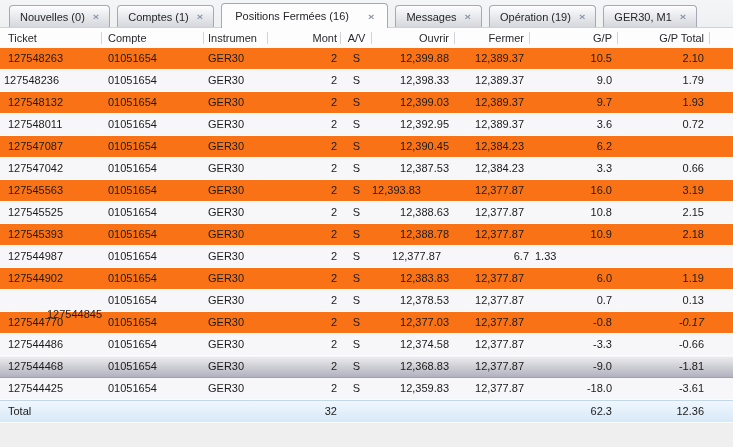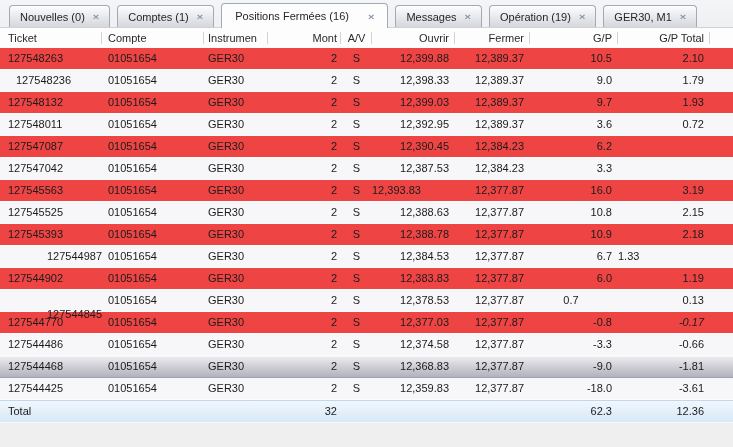--- a/index.html
+++ b/index.html
@@ -50,21 +50,21 @@
   }
   .hcell { position:relative; height:20px; line-height:20px; overflow:hidden; white-space:nowrap; }
   .hcell::after {
     content:""; position:absolute; right:0; top:4px; bottom:4px; width:1px; background:#d2d3d8;
   }
   .tbody { flex:0 0 auto; }
   .trow {
     height:22px; display:flex; align-items:center;
     border-bottom:1px solid #fcfcfe;
   }
-  .trow.odd  { background:#ef4444; }
+  .trow.odd  { background:#f97316; }
   .trow.even { background:#f7f7fa; }
   .trow.selected {
     background:linear-gradient(180deg,#efeff2 0%,#d2d2d9 45%,#b2b2bf 100%);
     border-bottom:1px solid #9fa2ae;
     box-shadow:inset 0 1px 0 #f5f5f8;
   }
   .cell { height:21px; line-height:21px; overflow:hidden; white-space:nowrap; }
 
   .totalrow {
     height:22px; flex:0 0 22px; display:flex; align-items:center;
@@ -121,21 +121,21 @@
           <div class="cell" style="width: 102px; text-align: left; padding-left: 6px; padding-right: 0px;">01051654</div>
           <div class="cell" style="width: 64px; text-align: left; padding-left: 4px; padding-right: 0px;">GER30</div>
           <div class="cell" style="width: 73px; text-align: right; padding-left: 0px; padding-right: 4px;">2</div>
           <div class="cell" style="width: 31px; text-align: center; padding-left: 0px; padding-right: 0px;">S</div>
           <div class="cell" style="width: 83px; text-align: right; padding-left: 0px; padding-right: 6px;">12,399.88</div>
           <div class="cell" style="width: 75px; text-align: right; padding-left: 0px; padding-right: 6px;">12,389.37</div>
           <div class="cell" style="width: 88px; text-align: right; padding-left: 0px; padding-right: 6px;">10.5</div>
           <div class="cell" style="width: 92px; text-align: right; padding-left: 0px; padding-right: 6px;">2.10</div>
         </div>
         <div class="trow even">
-          <div class="cell" style="width: 102px; text-align: left; padding-left: 16px; padding-right: 0px;">127548236</div>
+          <div class="cell" style="width: 102px; text-align: left; padding-left: 4px; padding-right: 0px;">127548236</div>
           <div class="cell" style="width: 102px; text-align: left; padding-left: 6px; padding-right: 0px;">01051654</div>
           <div class="cell" style="width: 64px; text-align: left; padding-left: 4px; padding-right: 0px;">GER30</div>
           <div class="cell" style="width: 73px; text-align: right; padding-left: 0px; padding-right: 4px;">2</div>
           <div class="cell" style="width: 31px; text-align: center; padding-left: 0px; padding-right: 0px;">S</div>
           <div class="cell" style="width: 83px; text-align: right; padding-left: 0px; padding-right: 6px;">12,398.33</div>
           <div class="cell" style="width: 75px; text-align: right; padding-left: 0px; padding-right: 6px;">12,389.37</div>
           <div class="cell" style="width: 88px; text-align: right; padding-left: 0px; padding-right: 6px;">9.0</div>
           <div class="cell" style="width: 92px; text-align: right; padding-left: 0px; padding-right: 6px;">1.79</div>
         </div>
         <div class="trow odd">
@@ -172,20 +172,21 @@
         </div>
         <div class="trow even">
           <div class="cell" style="width: 102px; text-align: left; padding-left: 8px; padding-right: 0px;">127547042</div>
           <div class="cell" style="width: 102px; text-align: left; padding-left: 6px; padding-right: 0px;">01051654</div>
           <div class="cell" style="width: 64px; text-align: left; padding-left: 4px; padding-right: 0px;">GER30</div>
           <div class="cell" style="width: 73px; text-align: right; padding-left: 0px; padding-right: 4px;">2</div>
           <div class="cell" style="width: 31px; text-align: center; padding-left: 0px; padding-right: 0px;">S</div>
           <div class="cell" style="width: 83px; text-align: right; padding-left: 0px; padding-right: 6px;">12,387.53</div>
           <div class="cell" style="width: 75px; text-align: right; padding-left: 0px; padding-right: 6px;">12,384.23</div>
           <div class="cell" style="width: 88px; text-align: right; padding-left: 0px; padding-right: 6px;">3.3</div>
+          <div class="cell" style="width: 92px; text-align: right; padding-left: 0px; padding-right: 6px;">0.66</div>
         </div>
         <div class="trow odd">
           <div class="cell" style="width: 102px; text-align: left; padding-left: 8px; padding-right: 0px;">127545563</div>
           <div class="cell" style="width: 102px; text-align: left; padding-left: 6px; padding-right: 0px;">01051654</div>
           <div class="cell" style="width: 64px; text-align: left; padding-left: 4px; padding-right: 0px;">GER30</div>
           <div class="cell" style="width: 73px; text-align: right; padding-left: 0px; padding-right: 4px;">2</div>
           <div class="cell" style="width: 31px; text-align: center; padding-left: 0px; padding-right: 0px;">S</div>
           <div class="cell" style="width: 83px; padding-left: 0px; padding-right: 6px;">12,393.83</div>
           <div class="cell" style="width: 75px; text-align: right; padding-left: 0px; padding-right: 6px;">12,377.87</div>
           <div class="cell" style="width: 88px; text-align: right; padding-left: 0px; padding-right: 6px;">16.0</div>
@@ -207,26 +208,25 @@
           <div class="cell" style="width: 102px; text-align: left; padding-left: 6px; padding-right: 0px;">01051654</div>
           <div class="cell" style="width: 64px; text-align: left; padding-left: 4px; padding-right: 0px;">GER30</div>
           <div class="cell" style="width: 73px; text-align: right; padding-left: 0px; padding-right: 4px;">2</div>
           <div class="cell" style="width: 31px; text-align: center; padding-left: 0px; padding-right: 0px;">S</div>
           <div class="cell" style="width: 83px; text-align: right; padding-left: 0px; padding-right: 6px;">12,388.78</div>
           <div class="cell" style="width: 75px; text-align: right; padding-left: 0px; padding-right: 6px;">12,377.87</div>
           <div class="cell" style="width: 88px; text-align: right; padding-left: 0px; padding-right: 6px;">10.9</div>
           <div class="cell" style="width: 92px; text-align: right; padding-left: 0px; padding-right: 6px;">2.18</div>
         </div>
         <div class="trow even">
-          <div class="cell" style="width: 102px; text-align: right; padding-left: 8px; padding-right: 0px;">127544987</div>
-          <div class="cell" style="width: 102px; text-align: left; padding-left: 6px; padding-right: 0px;">01051654</div>
-          <div class="cell" style="width: 64px; text-align: left; padding-left: 4px; padding-right: 0px;">GER30</div>
-          <div class="cell" style="width: 73px; text-align: right; padding-left: 0px; padding-right: 4px;">2</div>
-          <div class="cell" style="width: 31px; text-align: center; padding-left: 0px; padding-right: 0px;">S</div>
-          <div class="cell" style="width: 83px; text-align: right; padding-left: 0px; padding-right: 6px;">12,384.53</div>
+          <div class="cell" style="width: 102px; text-align: left; padding-left: 8px; padding-right: 0px;">127544987</div>
+          <div class="cell" style="width: 102px; text-align: left; padding-left: 6px; padding-right: 0px;">01051654</div>
+          <div class="cell" style="width: 64px; text-align: left; padding-left: 4px; padding-right: 0px;">GER30</div>
+          <div class="cell" style="width: 73px; text-align: right; padding-left: 0px; padding-right: 4px;">2</div>
+          <div class="cell" style="width: 31px; text-align: center; padding-left: 0px; padding-right: 0px;">S</div>
           <div class="cell" style="width: 75px; text-align: right; padding-left: 0px; padding-right: 6px;">12,377.87</div>
           <div class="cell" style="width: 88px; text-align: right; padding-left: 0px; padding-right: 6px;">6.7</div>
           <div class="cell" style="width: 92px; text-align: left; padding-left: 0px; padding-right: 6px;">1.33</div>
         </div>
         <div class="trow odd">
           <div class="cell" style="width: 102px; text-align: left; padding-left: 8px; padding-right: 0px;">127544902</div>
           <div class="cell" style="width: 102px; text-align: left; padding-left: 6px; padding-right: 0px;">01051654</div>
           <div class="cell" style="width: 64px; text-align: left; padding-left: 4px; padding-right: 0px;">GER30</div>
           <div class="cell" style="width: 73px; text-align: right; padding-left: 0px; padding-right: 4px;">2</div>
           <div class="cell" style="width: 31px; text-align: center; padding-left: 0px; padding-right: 0px;">S</div>
@@ -236,21 +236,21 @@
           <div class="cell" style="width: 92px; text-align: right; padding-left: 0px; padding-right: 6px;">1.19</div>
         </div>
         <div class="trow even">
           <div class="cell" style="width: 102px; text-align: right; padding-left: 8px; padding-right: 0px; margin-top: 28px;">127544845</div>
           <div class="cell" style="width: 102px; text-align: left; padding-left: 6px; padding-right: 0px;">01051654</div>
           <div class="cell" style="width: 64px; text-align: left; padding-left: 4px; padding-right: 0px;">GER30</div>
           <div class="cell" style="width: 73px; text-align: right; padding-left: 0px; padding-right: 4px;">2</div>
           <div class="cell" style="width: 31px; text-align: center; padding-left: 0px; padding-right: 0px;">S</div>
           <div class="cell" style="width: 83px; text-align: right; padding-left: 0px; padding-right: 6px;">12,378.53</div>
           <div class="cell" style="width: 75px; text-align: right; padding-left: 0px; padding-right: 6px;">12,377.87</div>
-          <div class="cell" style="width: 88px; text-align: center; padding-left: 0px; padding-right: 6px;">0.7</div>
+          <div class="cell" style="width: 88px; text-align: right; padding-left: 0px; padding-right: 6px;">0.7</div>
           <div class="cell" style="width: 92px; text-align: right; padding-left: 0px; padding-right: 6px;">0.13</div>
         </div>
         <div class="trow odd">
           <div class="cell" style="width: 102px; text-align: left; padding-left: 8px; padding-right: 0px;">127544770</div>
           <div class="cell" style="width: 102px; text-align: left; padding-left: 6px; padding-right: 0px;">01051654</div>
           <div class="cell" style="width: 64px; text-align: left; padding-left: 4px; padding-right: 0px;">GER30</div>
           <div class="cell" style="width: 73px; text-align: right; padding-left: 0px; padding-right: 4px;">2</div>
           <div class="cell" style="width: 31px; text-align: center; padding-left: 0px; padding-right: 0px;">S</div>
           <div class="cell" style="width: 83px; text-align: right; padding-left: 0px; padding-right: 6px;">12,377.03</div>
           <div class="cell" style="width: 75px; text-align: right; padding-left: 0px; padding-right: 6px;">12,377.87</div>

